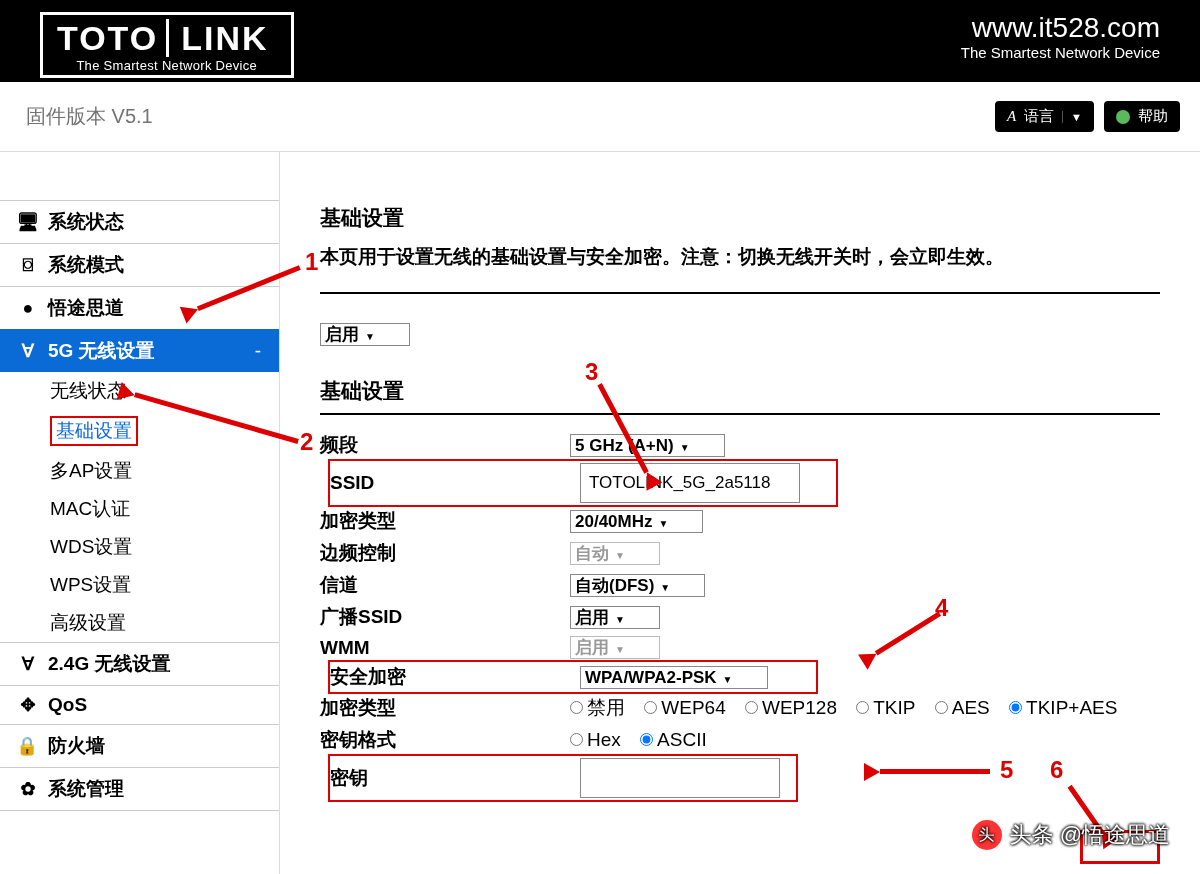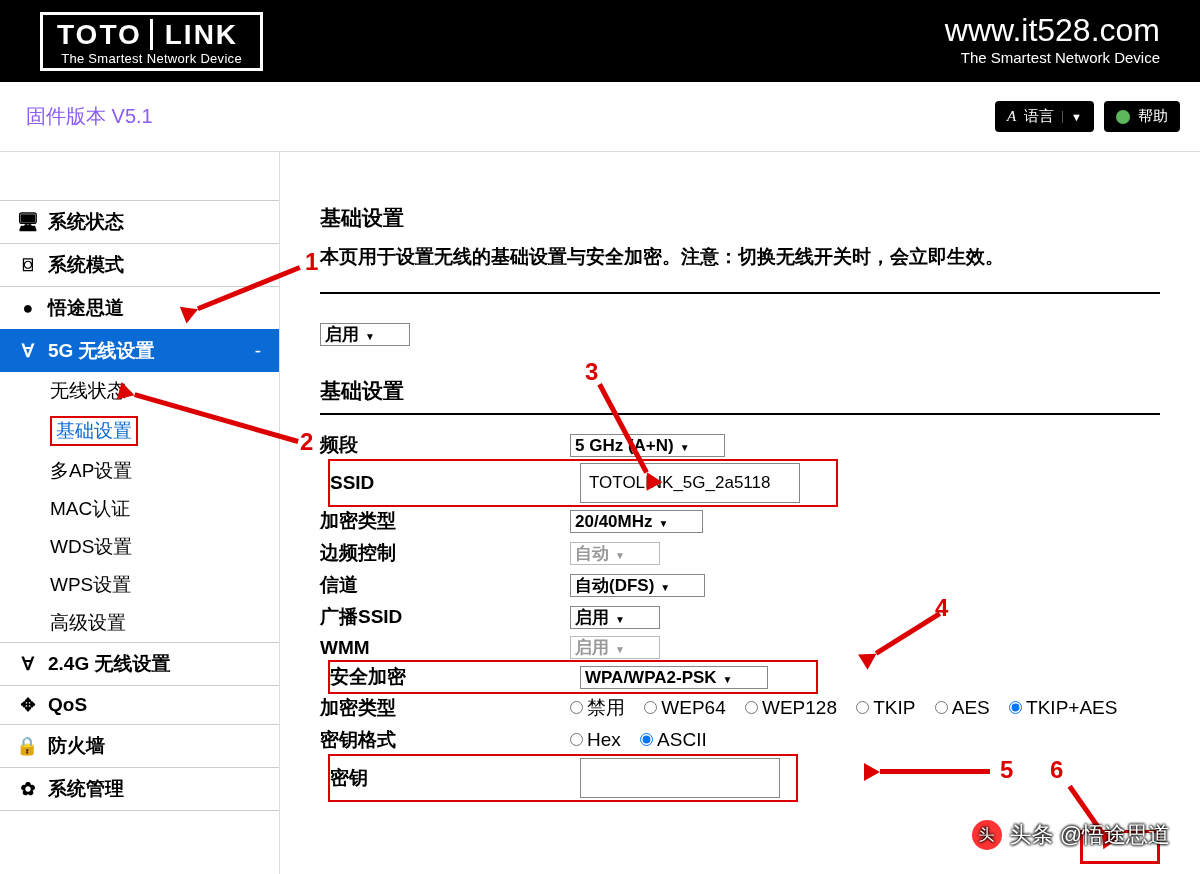--- a/index.html
+++ b/index.html
@@ -22,37 +22,37 @@
     display: flex;
     align-items: flex-start;
     justify-content: space-between;
     padding: 12px 40px 0 40px;
   }
   .brand-box {
     border: 3px solid #fff;
     padding: 4px 14px 2px 14px;
     text-align: center;
   }
-  .brand-top { font-size: 28px; font-weight: 700; letter-spacing: 2px; }
+  .brand-top { font-size: 34px; font-weight: 700; letter-spacing: 2px; }
   .brand-top .split { margin: 0 8px; border-left: 3px solid #fff; padding-left: 12px; }
   .brand-sub { font-size: 13px; margin-top: 0px; letter-spacing: .3px; }
   .header-right { text-align: right; }
-  .hr-url { font-size: 32px; font-weight: 400; }
+  .hr-url { font-size: 28px; font-weight: 400; }
   .hr-sub { font-size: 15px; }
 
   
   .toolbar {
     height: 70px;
     display: flex;
     align-items: center;
     justify-content: space-between;
     padding: 0 20px 0 26px;
     border-bottom: 1px solid #ddd;
   }
-  .fw-version { font-size: 20px; color: #8b5cf6; }
+  .fw-version { font-size: 20px; color: #737373; }
   .tb-buttons { display: flex; gap: 10px; align-items: center; }
   .tb-btn {
     background: #000;
     color: #fff;
     border-radius: 4px;
     padding: 6px 12px;
     display: flex;
     align-items: center;
     gap: 8px;
     font-size: 15px;

